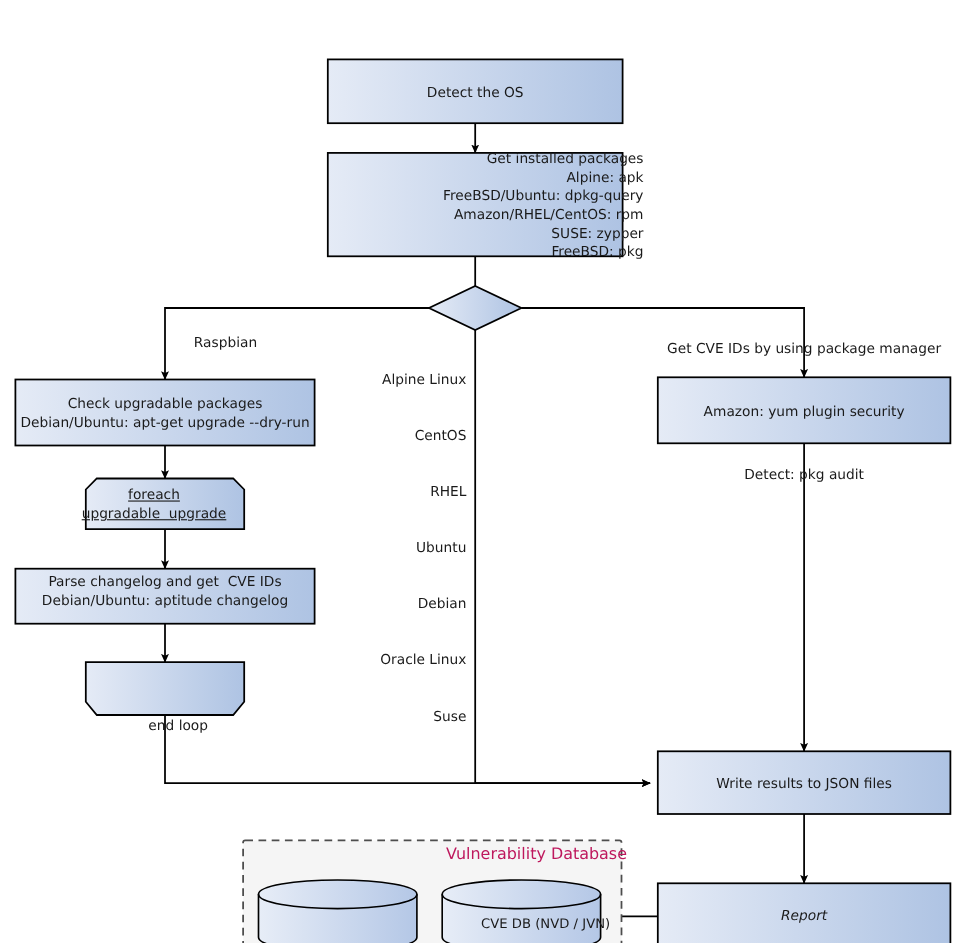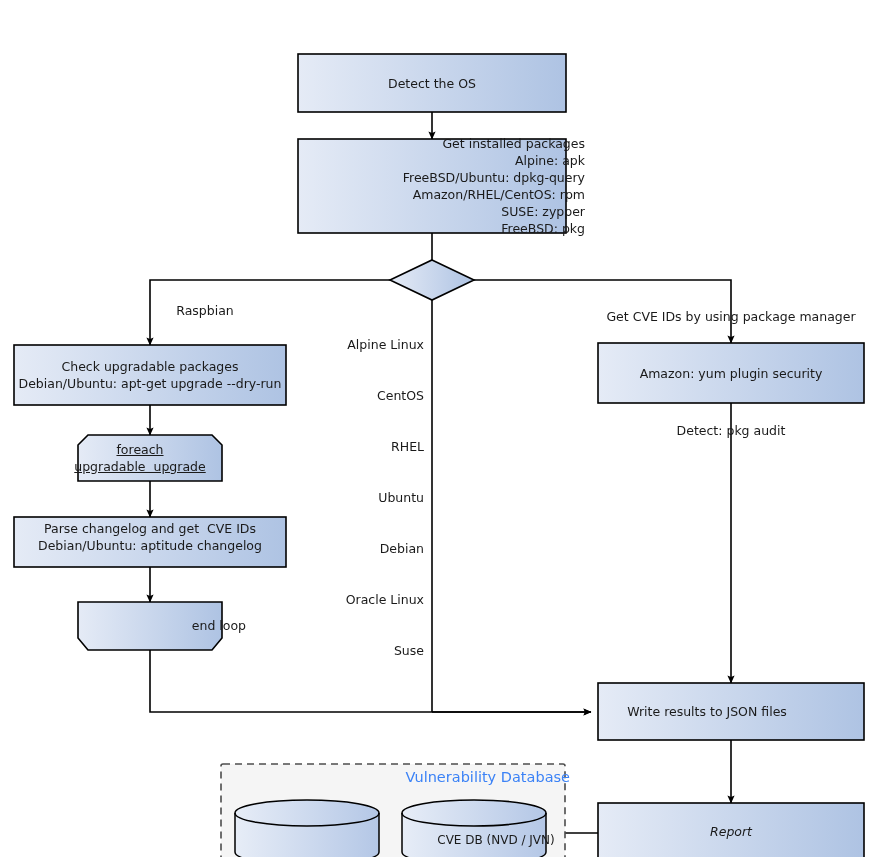--- a/index.html
+++ b/index.html
@@ -44,21 +44,21 @@
     font-size: 12.5px;
     color: #1a1a1a;
     line-height: 1.36;
     white-space: pre;
   }
   .lbl-center { text-align: center; }
   .lbl-right  { text-align: right; }
   .group-title {
     position: absolute;
     font-size: 14.5px;
-    color: #3b82f6;
+    color: #be185d;
     text-align: right;
     white-space: pre;
   }
   .hit {
     position: absolute;
     background: transparent;
   }
 </style>
 </head>
 <body>
@@ -165,31 +165,31 @@
   <div class="node-text t-center" style="left:70px; top:395px; width:140px; height:46px;text-decoration:underline;">
     <span>foreach</span>
     <span>upgradable  upgrade</span>
   </div>
 
   <div class="node-text t-center" style="left:14px; top:477px; width:272px; height:40px;">
     <span>Parse changelog and get  CVE IDs</span>
     <span>Debian/Ubuntu: aptitude changelog</span>
   </div>
 
-  <div class="node-text t-center" style="left:78px; top:562px; width:168px; height:46px;align-items:flex-end;">
+  <div class="node-text t-center" style="left:78px; top:596px; width:168px; height:46px;">
     <span>end loop</span>
   </div>
 
   <div class="node-text t-center" style="left:598px; top:303px; width:266px; height:60px;gap:40px;">
     <span>Get CVE IDs by using package manager</span>
     <span>Amazon: yum plugin security</span>
     <span>Detect: pkg audit</span>
   </div>
 
-  <div class="node-text t-center" style="left:574px; top:643px; width:266px; height:57px;">Write results to JSON files</div>
+  <div class="node-text t-center" style="left:598px; top:643px; width:266px; height:57px;">Write results to JSON files</div>
 
   <div class="node-text t-center" style="left:598px; top:763px; width:266px; height:57px;font-style:italic;">Report</div>
 
 
   <div class="node-text t-center" style="left:402px; top:780px; width:144px; height:40px; font-size:12px;padding-left:44px;">CVE DB (NVD / JVN)</div>
 
   <div class="group-title" style="left:285px; top:729px; width:285px;">Vulnerability Database</div>
 
   <div class="edge-label lbl-center" style="left:155px; top:262px; width:100px;">Raspbian</div>
 

